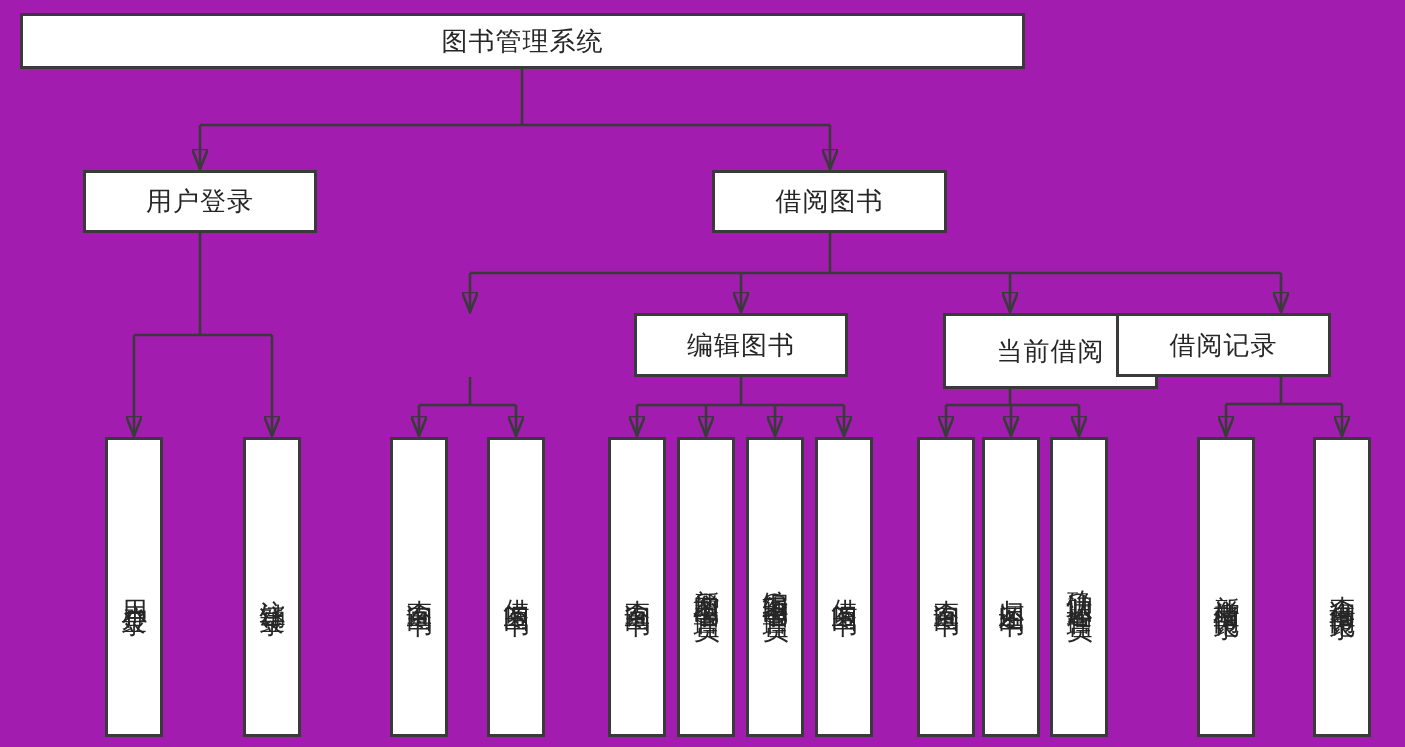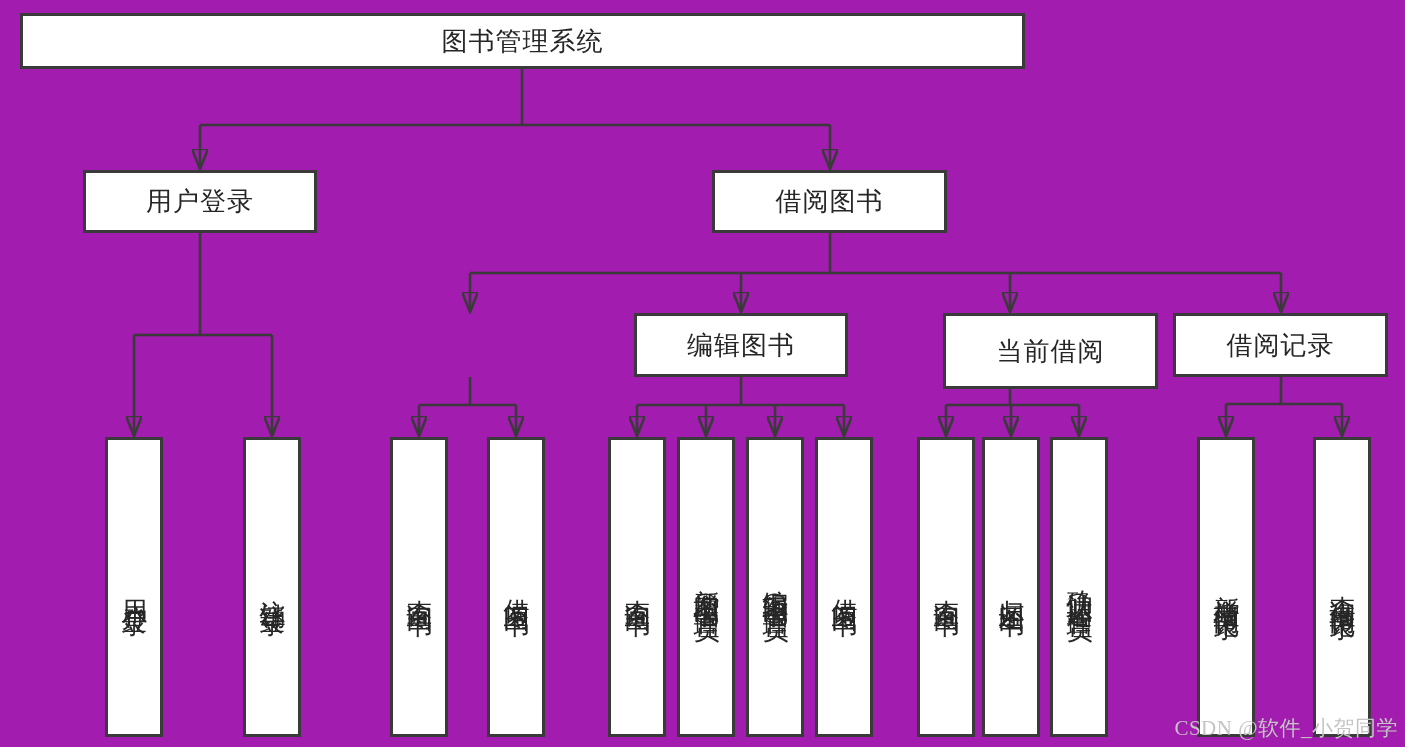--- a/index.html
+++ b/index.html
@@ -115,21 +115,21 @@
   <div class="box hbox" style="left:712px; top:170px; width:235px; height:63px;">
     <span class="lbl">借阅图书</span>
   </div>
 
   <div class="box hbox" style="left:634px; top:313px; width:214px; height:64px;">
     <span class="lbl">编辑图书</span>
   </div>
   <div class="box hbox" style="left:903px; top:313px; width:215px; height:76px;margin-left:40px;">
     <span class="lbl">当前借阅</span>
   </div>
-  <div class="box hbox" style="left:1173px; top:313px; width:215px; height:64px;">
+  <div class="box hbox" style="left:1116px; top:313px; width:215px; height:64px;">
     <span class="lbl">借阅记录</span>
   </div>
 
   <div class="box vbox" style="left:105px; top:437px; width:58px; height:300px;">
     <span class="lbl">用户登录</span>
   </div>
   <div class="box vbox" style="left:243px; top:437px; width:58px; height:300px;">
     <span class="lbl">注销登录</span>
   </div>
 
@@ -163,15 +163,14 @@
     <span class="lbl">确认归还（管理员）</span>
   </div>
 
   <div class="box vbox" style="left:1197px; top:437px; width:58px; height:300px;">
     <span class="lbl">新增借阅记录</span>
   </div>
   <div class="box vbox" style="left:1313px; top:437px; width:58px; height:300px;">
     <span class="lbl">查询借阅记录</span>
   </div>
 
-  <div class="watermark">CSDN @软件_小贺同学</div>
 
 </div>
 
 </body></html>

